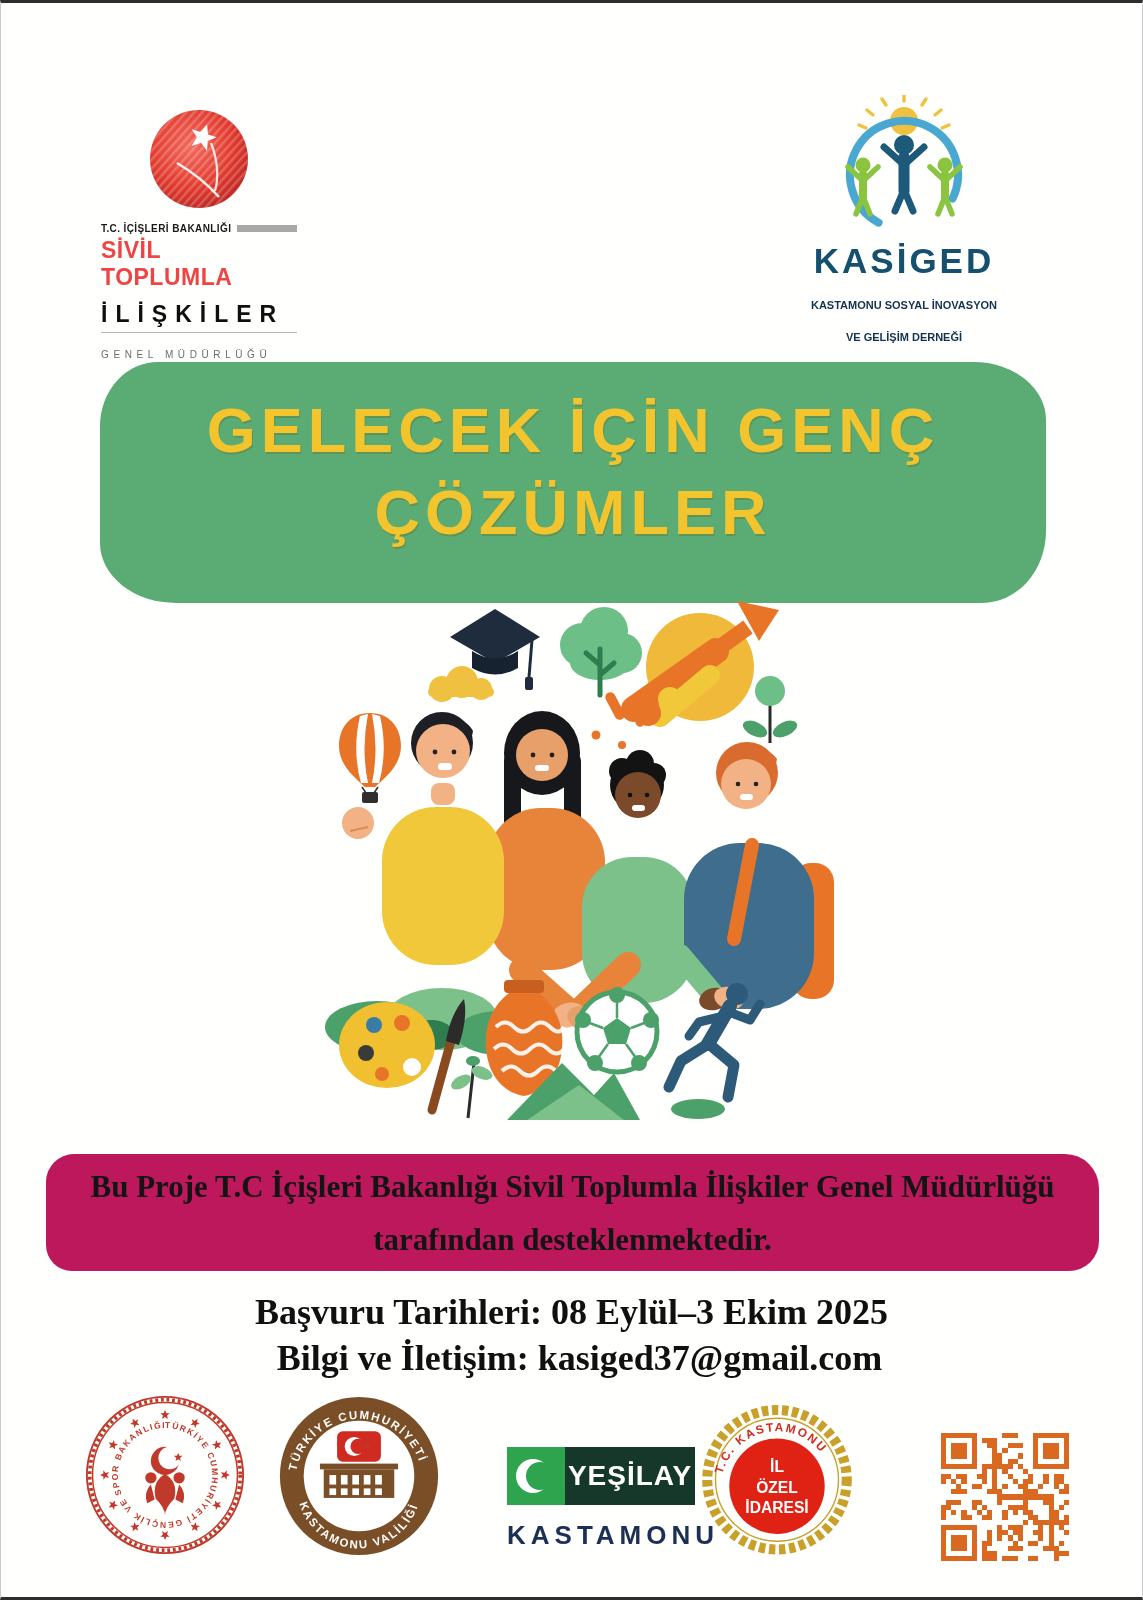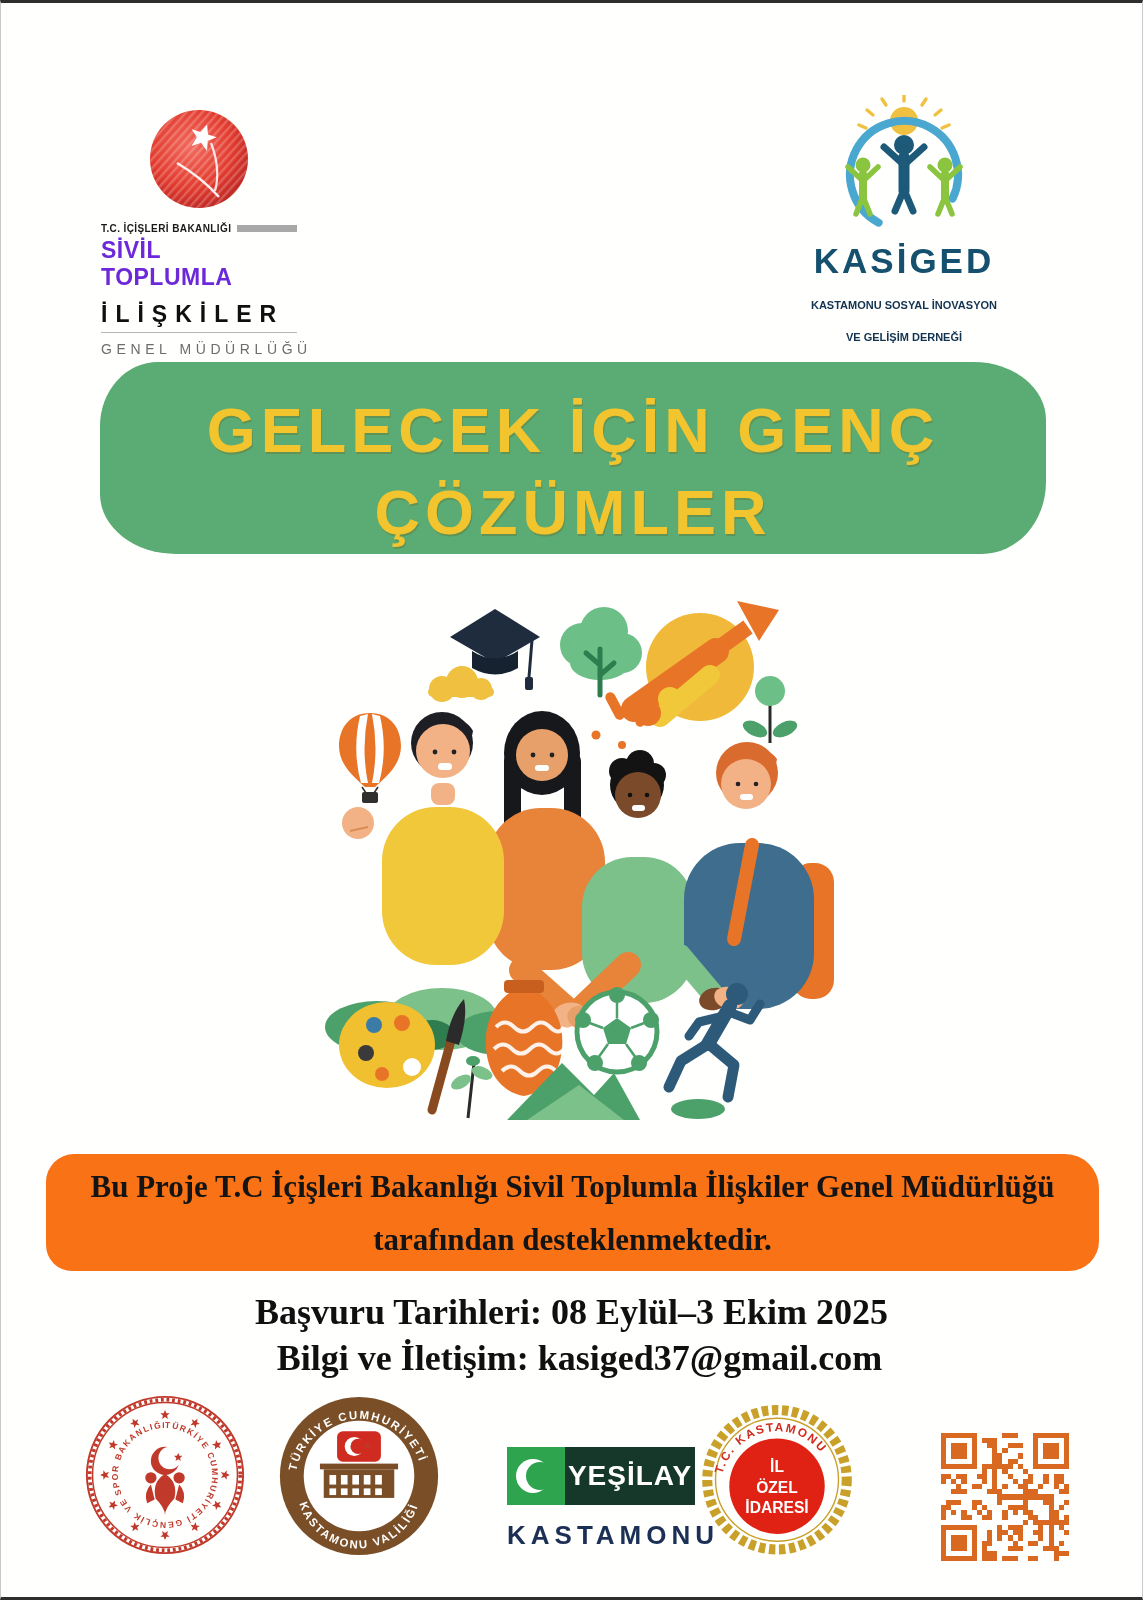--- a/index.html
+++ b/index.html
@@ -7,43 +7,43 @@
         font-family:"Liberation Sans",sans-serif;overflow:hidden;box-sizing:border-box;
         border-left:1px solid #c9c9c9;border-right:1px solid #c9c9c9;
         border-top:3px solid #2e2e2e;border-bottom:3px solid #2e2e2e;}
 
   
   .ministry{position:absolute;left:100px;top:104px;width:196px;}
   .ministry .emblem{display:block;margin:0 auto;}
   .agency-row{display:flex;align-items:center;gap:6px;margin-top:12px;}
   .agency-row .txt{font-size:10px;font-weight:700;color:#1a1a1a;letter-spacing:.4px;white-space:nowrap;}
   .agency-row .bar{flex:1;height:7px;background:#a8a8a8;}
-  .m-title1{font-size:23px;font-weight:900;color:#6d28d9;letter-spacing:.5px;margin-top:3px;}
+  .m-title1{font-size:23px;font-weight:900;color:#ef4444;letter-spacing:.5px;margin-top:3px;}
   .m-title2{font-size:23px;font-weight:900;color:#0f0f0f;letter-spacing:8px;margin-top:10px;}
-  .m-sub{font-size:14px;color:#6d6d6d;letter-spacing:4.6px;border-top:1px solid #b5b5b5;
-         padding-top:8px;margin-top:4px;white-space:nowrap;}
+  .m-sub{font-size:10px;color:#6d6d6d;letter-spacing:4.6px;border-top:1px solid #b5b5b5;
+         padding-top:16px;margin-top:4px;white-space:nowrap;}
 
   
   .kasiged{position:absolute;left:793px;top:92px;width:220px;text-align:center;}
   .kasiged .name{font-size:35px;font-weight:700;color:#15506e;letter-spacing:3px;margin-top:0px;}
   .kasiged .sub{font-size:11px;font-weight:700;color:#12334f;line-height:15px;margin-top:17px;}
 
   
-  .title-banner{position:absolute;left:99px;top:359px;width:946px;height:192px;background:#5bac74;
+  .title-banner{position:absolute;left:99px;top:359px;width:946px;height:241px;background:#5bac74;
                 border-radius:58px 72px 64px 76px / 64px 58px 72px 60px;text-align:center;}
   .title-banner .l1{margin-top:32px;}
   .title-banner .l2{margin-top:10px;}
   .title-banner div{font-size:63px;font-weight:800;color:#f2c52f;letter-spacing:5px;
                     text-shadow:1px 2px 0 rgba(110,75,0,.25);}
 
   
   .illustration{position:absolute;left:281px;top:592px;width:580px;height:527px;}
 
   
-  .support{position:absolute;left:45px;top:1151px;width:1053px;height:117px;background:#f97316;
+  .support{position:absolute;left:45px;top:1151px;width:1053px;height:117px;background:#be185d;
            border-radius:28px 34px 30px 26px;display:flex;align-items:center;justify-content:center;}
   .support p{margin:0;max-width:1000px;text-align:center;font-family:"Liberation Serif",serif;
              font-weight:700;font-size:31px;line-height:53px;color:#141414;}
 
   
   .info-dates,.info-contact{position:absolute;left:0;width:100%;text-align:center;
         font-family:"Liberation Serif",serif;font-weight:700;font-size:36px;color:#101010;}
   .info-dates{top:1288px;}
   .info-contact{top:1334px;padding-left:8px;}
 

